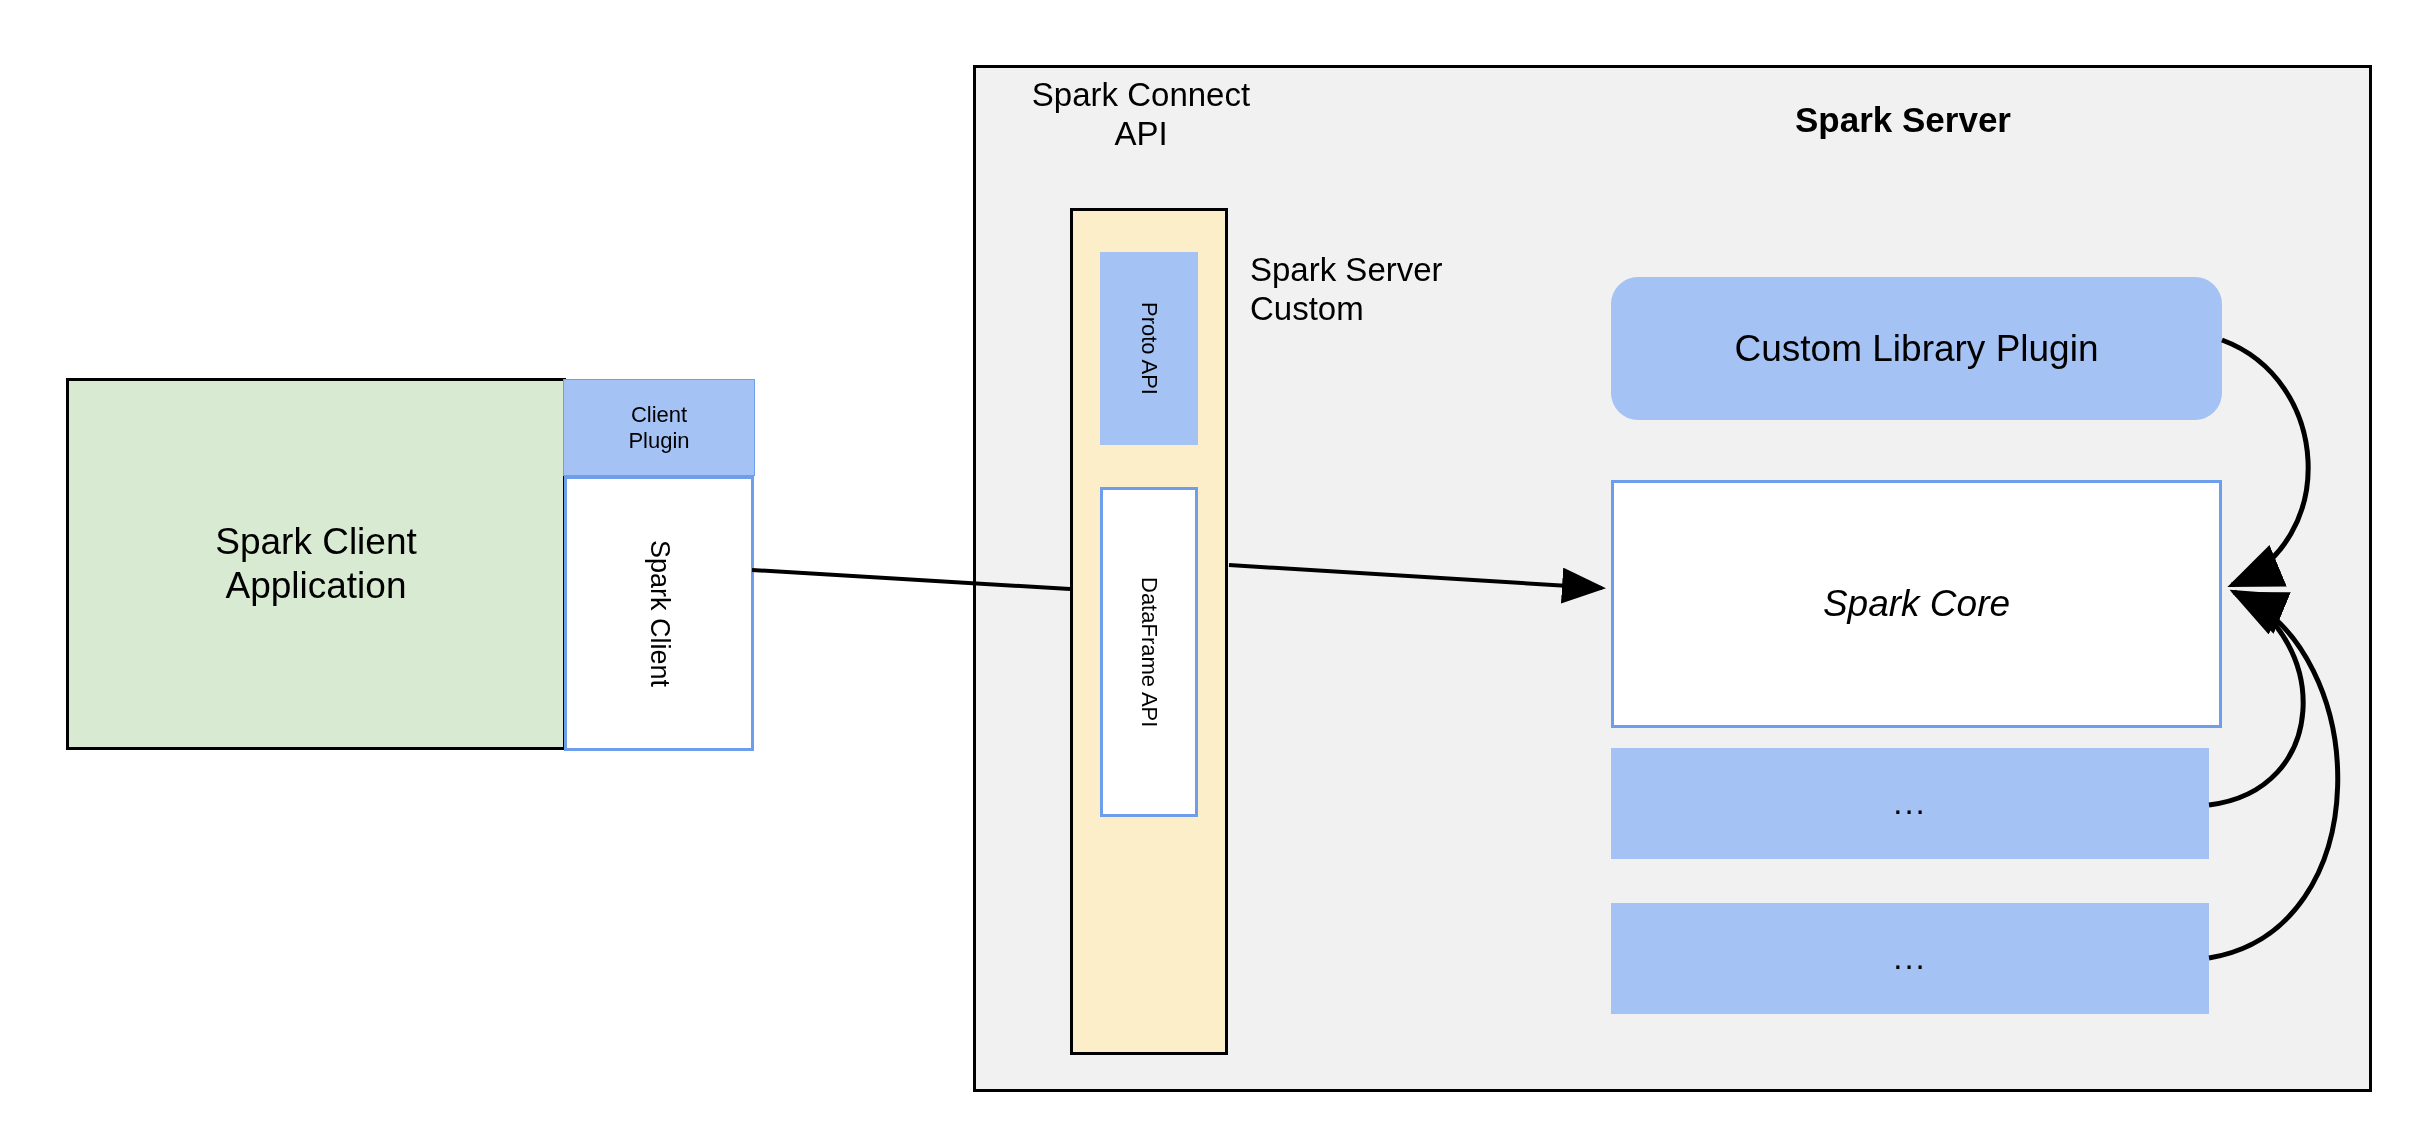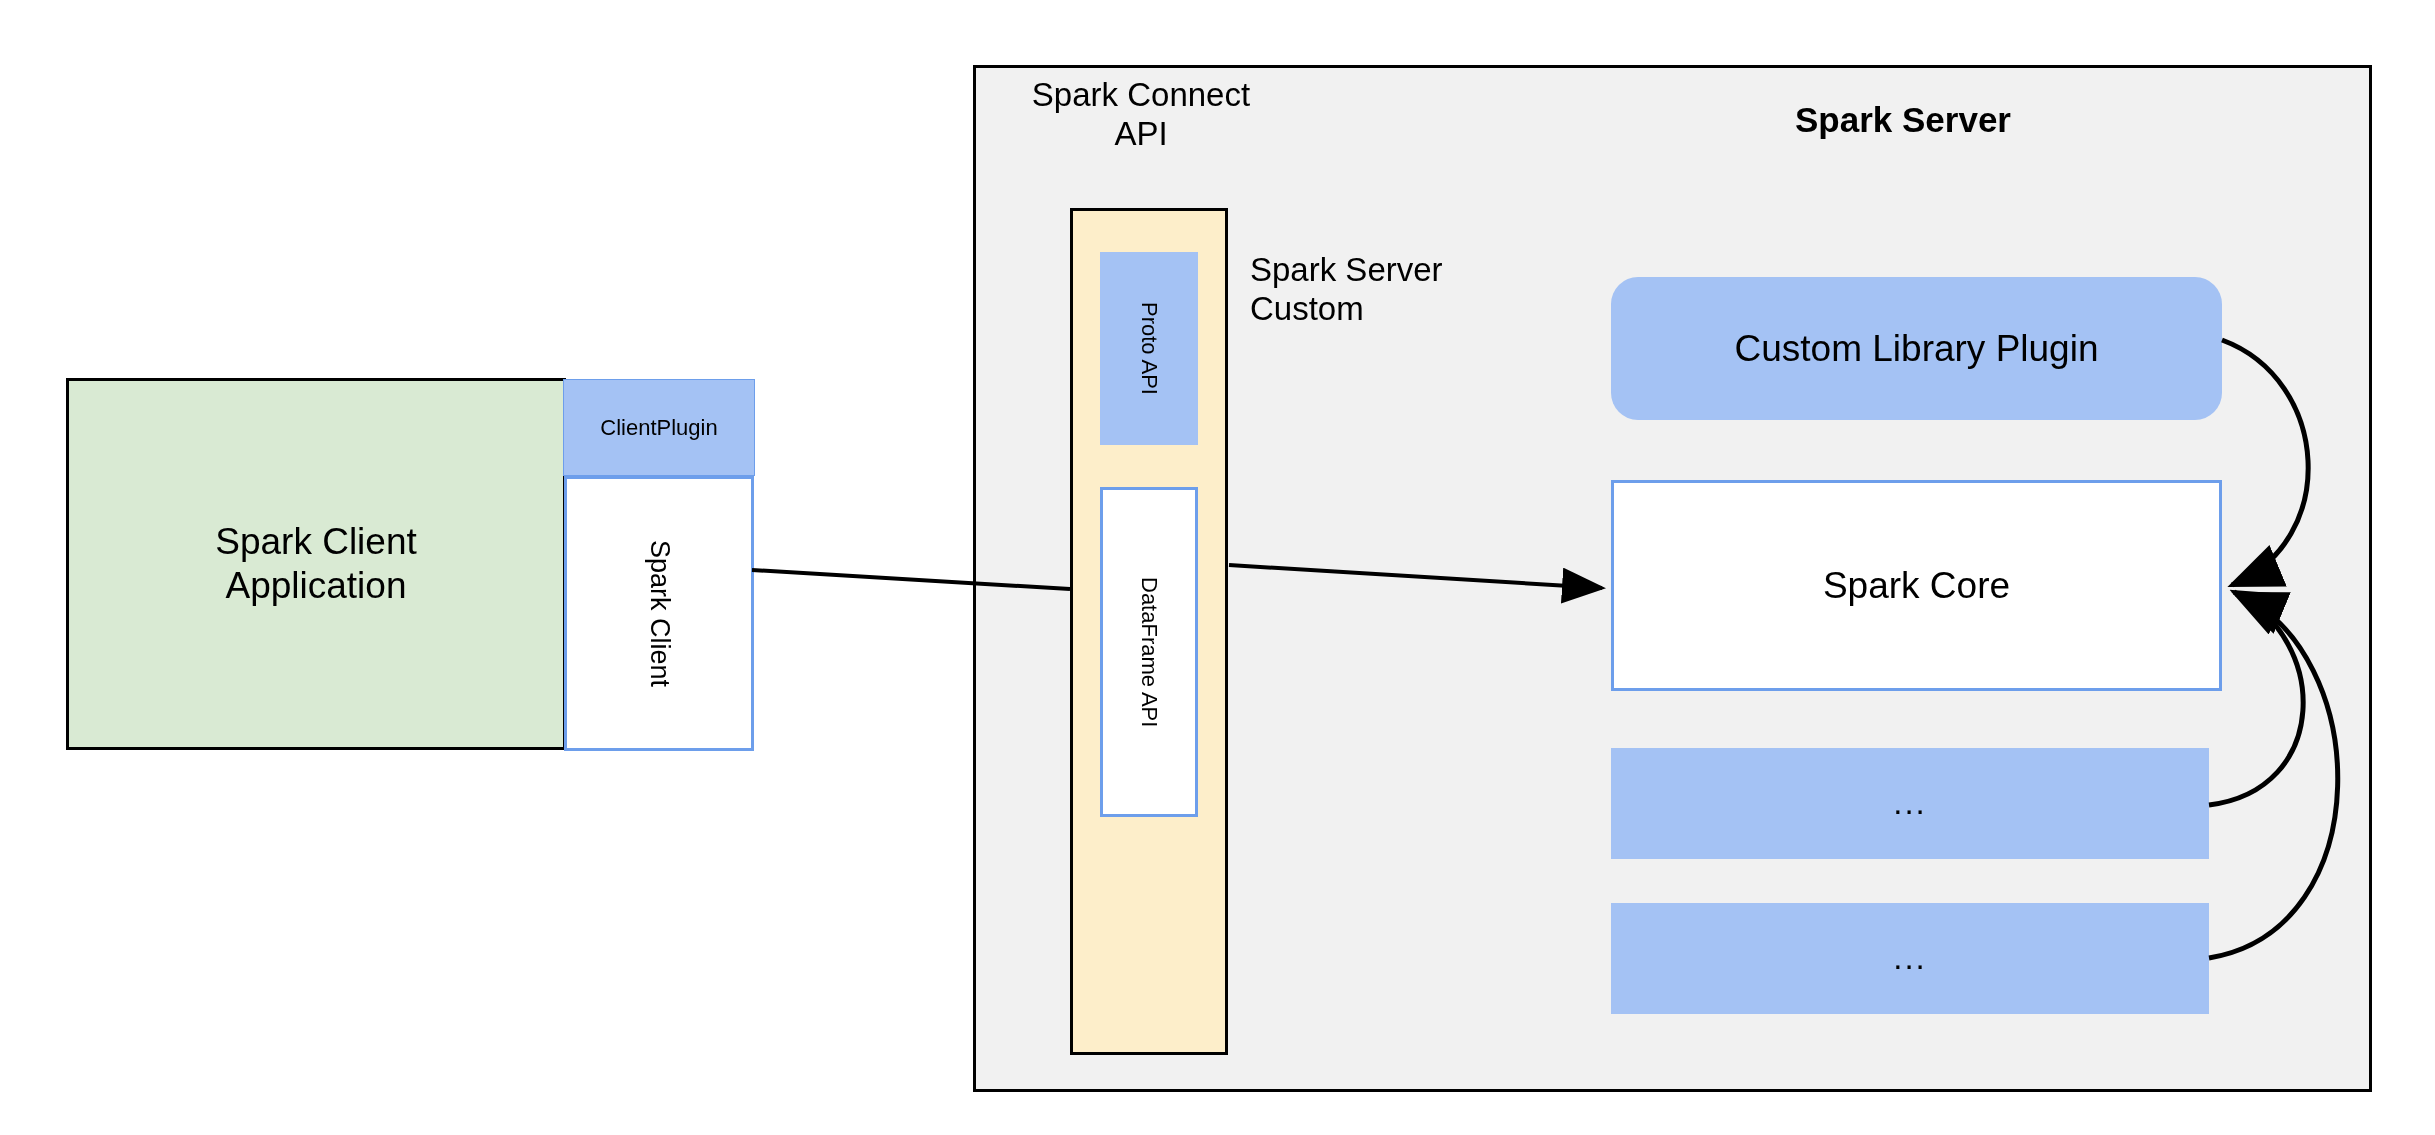--- a/index.html
+++ b/index.html
@@ -85,21 +85,21 @@
     flex-direction: column;
   }
   #client-package {
     left: 563px;
     top: 379px;
     width: 192px;
     height: 97px;
     background: #a4c2f4;
     border: 1px solid #6d9eeb;
     font-size: 22px;
-    flex-direction: row;
+    flex-direction: column;
   }
   #spark-client {
     left: 564px;
     top: 476px;
     width: 190px;
     height: 275px;
     background: #ffffff;
     border: 3px solid #6d9eeb;
   }
 
@@ -146,24 +146,25 @@
     width: 611px;
     height: 143px;
     background: #a4c2f4;
     font-size: 37px;
     border-radius: 27px;
   }
   #spark-core {
     left: 1611px;
     top: 480px;
     width: 611px;
-    height: 211px;
+    height: 248px;
     background: #ffffff;
     border: 3px solid #6d9eeb;
     font-size: 37px;
+    font-style: italic;
   }
   #ellipsis-box-1 {
     left: 1611px;
     top: 748px;
     width: 598px;
     height: 111px;
     background: #a4c2f4;
     font-size: 33px;
     letter-spacing: 2px;
   }

